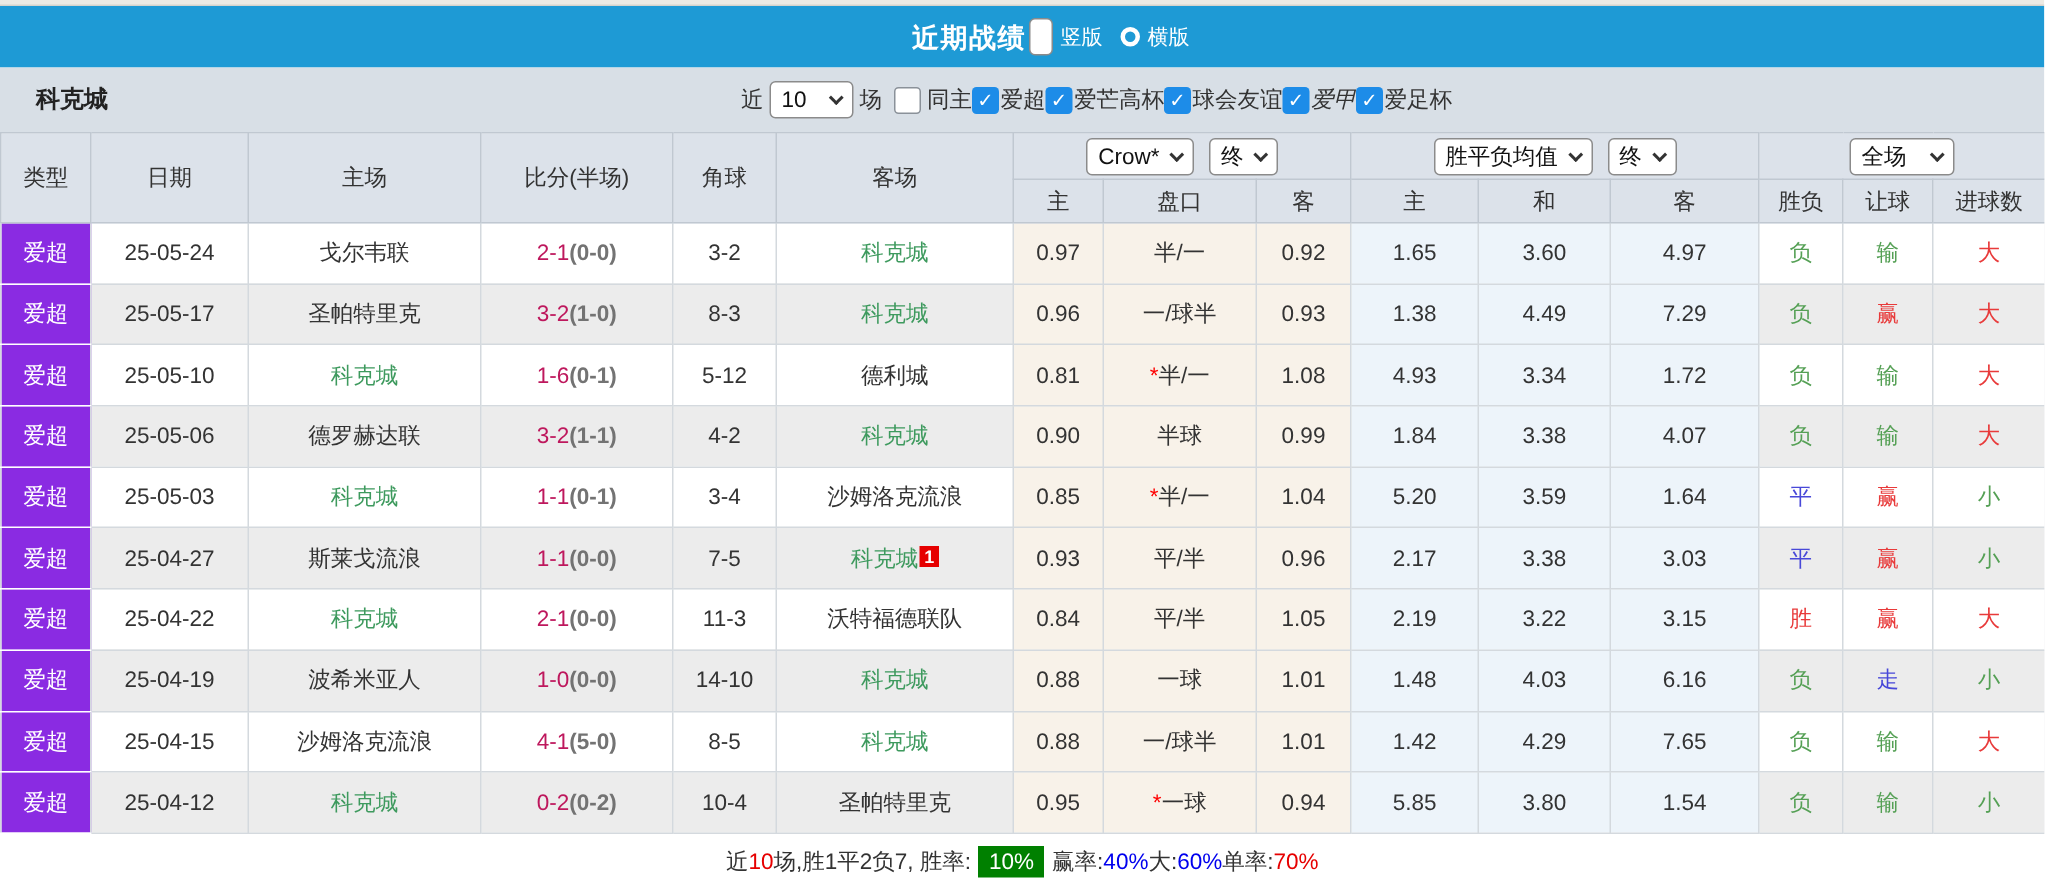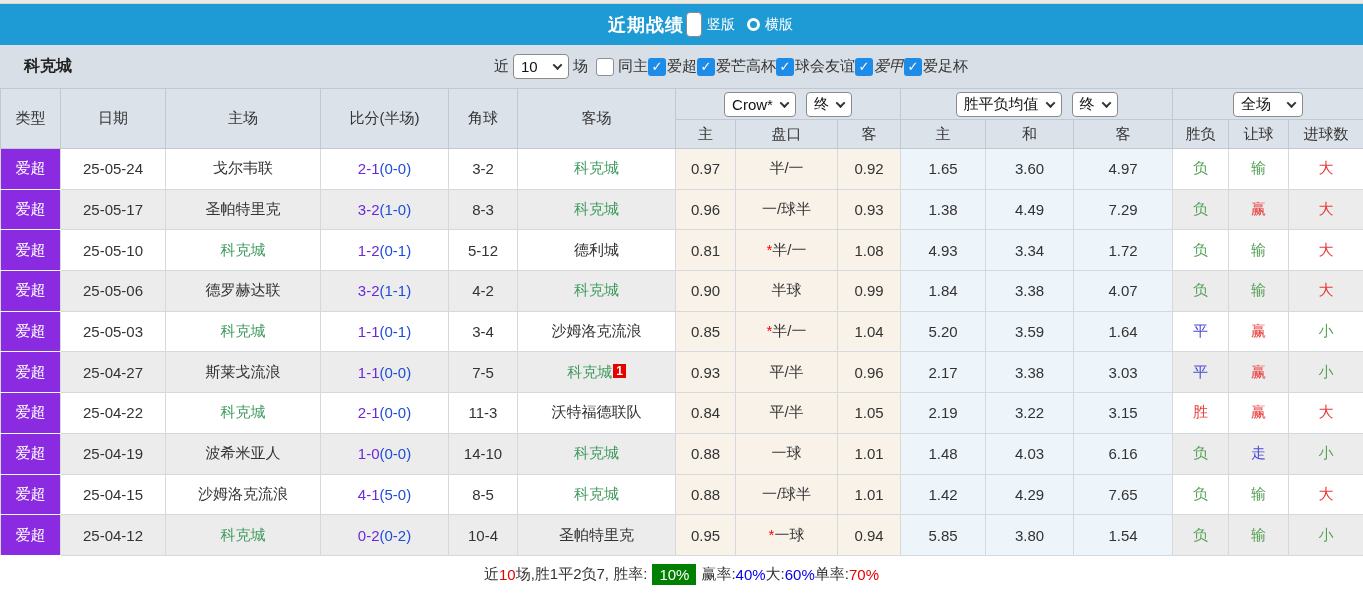--- a/index.html
+++ b/index.html
@@ -40,22 +40,22 @@
   .grp-inner { display:flex; align-items:center; justify-content:center; gap:10px; }
   tbody td { border:1px solid #d4d9de; text-align:center; font-size:15px; color:#333; height:40.7px; background:#fff; }
   tbody tr:nth-child(even) td { background:#ececec; }
   tbody td.league { background:#8a2be2 !important; color:#fff; border-color:#fff #d4d9de; }
   tbody td.tint-odds { background:#f8f2e9 !important; }
   tbody td.tint-mean { background:#edf4fa !important; }
   .team { color:#3e9a5e; }
   .c-green { color:#55a055; }
   .c-red { color:#e83a3a; }
   .c-blue { color:#4848d8; }
-  .score-main { color:#6d28d9; }
-  .score-half { color:#1d4ed8; }
+  .score-main { color:#be185d; }
+  .score-half { color:#737373;font-weight:bold; }
   .star { color:#fe0000; }
   .card { display:inline-block; background:#e60000; color:#fff; font-size:12px; font-weight:bold; line-height:14px; padding:0 3px; margin-left:1px; vertical-align:2px; }
 
   
   .summary { height:39px; display:flex; align-items:center; justify-content:center; font-size:15px; border-bottom:1px solid #dcdcdc; background:#fff; }
   .summary .s-def { color:#333; }
   .summary .s-red { color:#e60000; }
   .summary .s-blue { color:#0000ee; }
   .summary .s-badge { background:#008000; color:#fff; padding:2px 7px; margin:0 5px; }
 </style>
@@ -215,21 +215,21 @@
       <td class="tint-mean">7.29</td>
       <td class="c-green">负</td>
       <td class="c-red">赢</td>
       <td class="c-red">大</td>
     </tr>
 
     <tr>
       <td class="league">爱超</td>
       <td>25-05-10</td>
       <td class="team">科克城</td>
-      <td><span class="score-main">1-2</span><span class="score-half">(0-1)</span></td>
+      <td><span class="score-main">1-6</span><span class="score-half">(0-1)</span></td>
       <td>5-12</td>
       <td><span>德利城</span></td>
       <td class="tint-odds">0.81</td>
       <td class="tint-odds"><span class="star">*</span><span>半/一</span></td>
       <td class="tint-odds">1.08</td>
       <td class="tint-mean">4.93</td>
       <td class="tint-mean">3.34</td>
       <td class="tint-mean">1.72</td>
       <td class="c-green">负</td>
       <td class="c-green">输</td>

